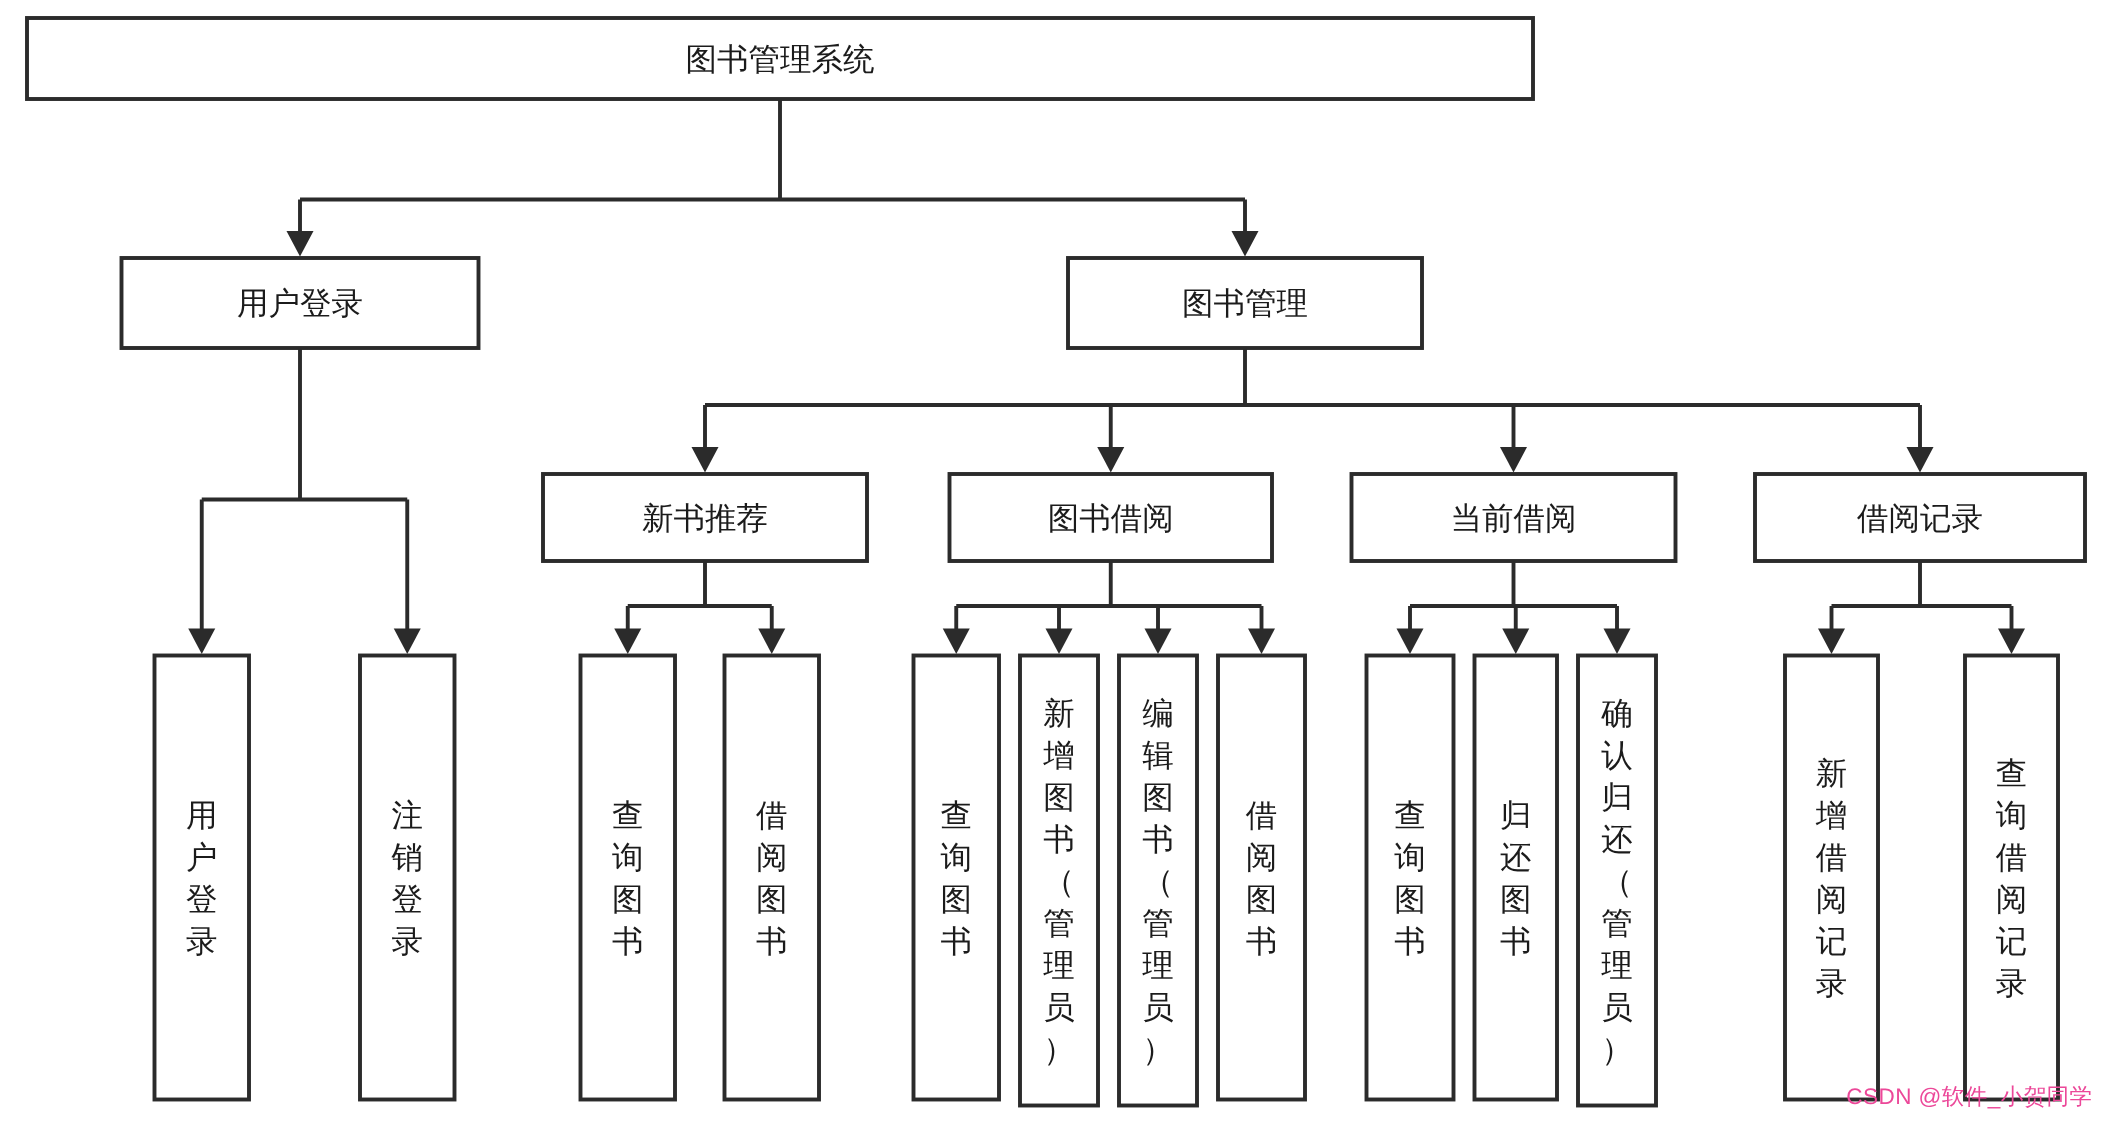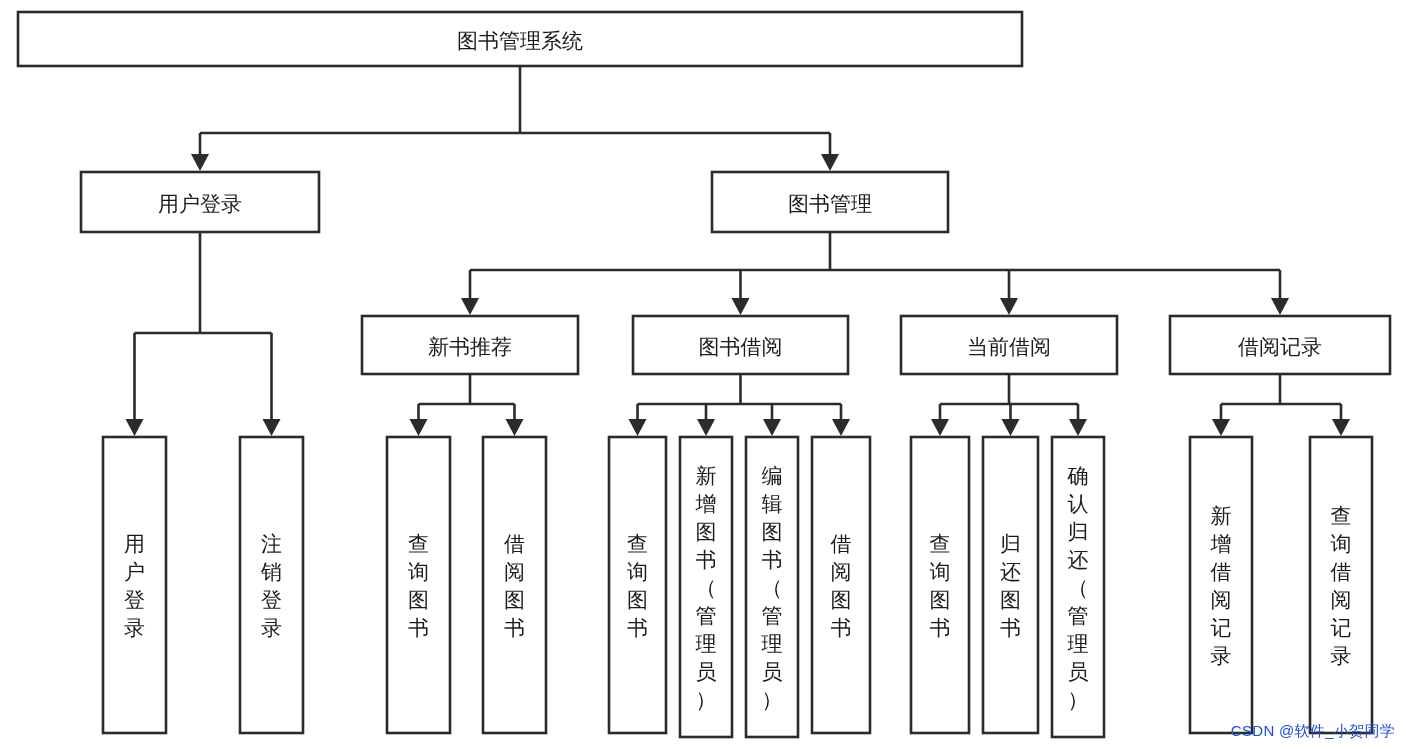--- a/index.html
+++ b/index.html
@@ -54,21 +54,21 @@
     font-family: "Liberation Sans", "DejaVu Sans", sans-serif;
     font-size: 21px;
     text-anchor: middle;
   }
   .watermark {
     position: absolute;
     right: 10px;
     bottom: 6px;
     font-family: "Liberation Sans", "DejaVu Sans", sans-serif;
     font-size: 15px;
-    color: #1d4ed8;
+    color: #ec4899;
     letter-spacing: 0.3px;
     white-space: nowrap;
     user-select: none;
   }
 </style>
 </head>
 <body>
 
 <div id="diagram-root">
   <svg id="tree-svg" viewBox="0 0 1405 747" xmlns="http://www.w3.org/2000/svg">

